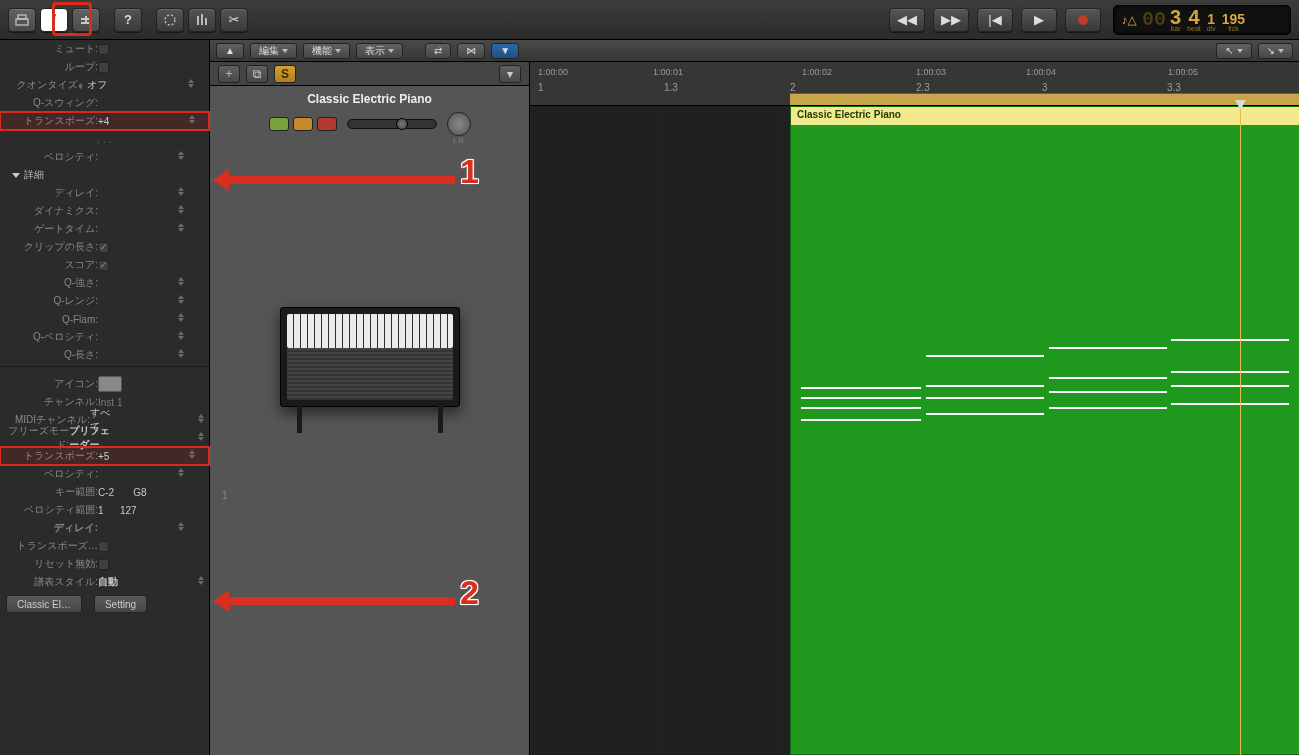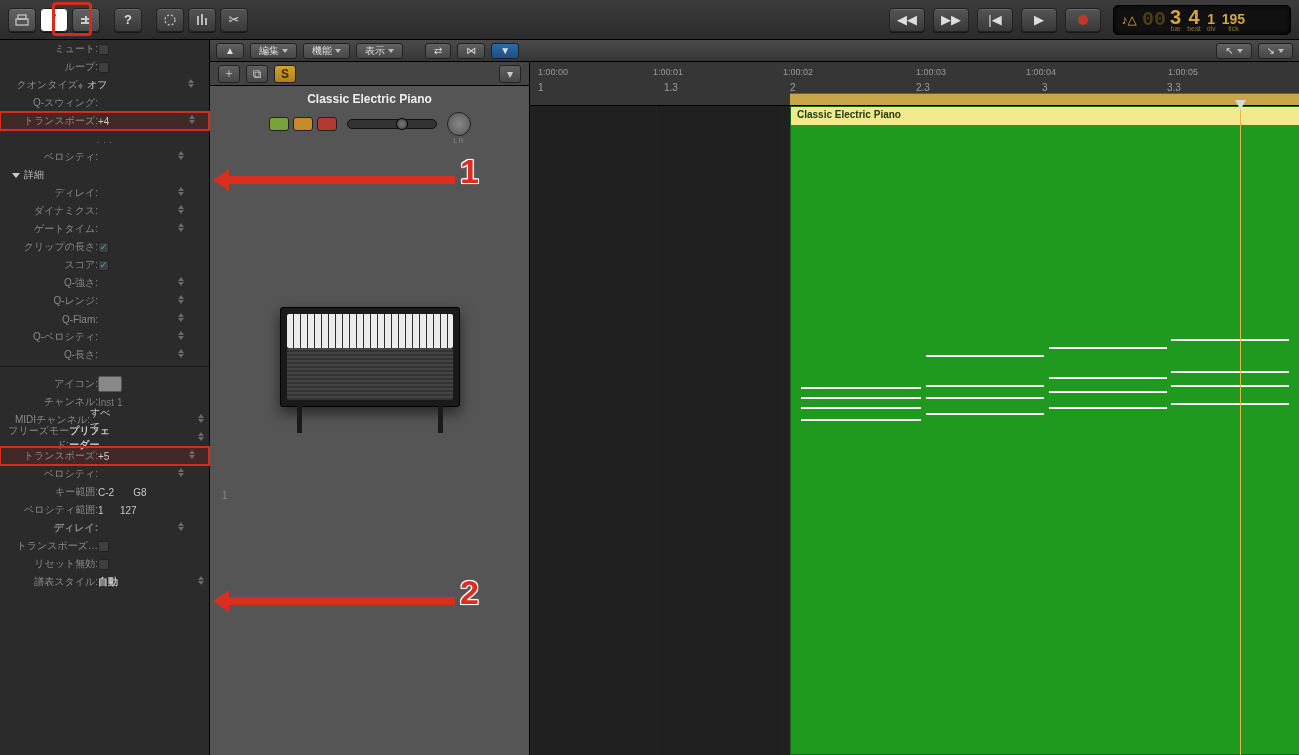--- a/index.html
+++ b/index.html
@@ -360,20 +360,24 @@
         </div>
       </div>
     <div class="insp-row">
         <div class="lbl">譜表スタイル:</div>
         <div class="val" style="font-weight:600">自動</div>
         <div class="stepper">
           <div class="st-up"></div>
           <div class="st-dn"></div>
         </div>
       </div>
+    <div style="display:flex">
+      <button class="small-btn">Classic El…</button>
+      <button class="small-btn">Setting</button>
+    </div>
   </div>
 
   <div class="editor">
     <div class="editor-bar">
       <div class="eb-btn">▲</div>
       <div class="eb-btn">
           <span>編集</span>
           <div class="dd"></div>
         </div>
       <div class="eb-btn">
@@ -421,21 +425,21 @@
             <div class="keyb-leg l"></div>
               <div class="keyb-leg r"></div>
           </div>
         </div>
       </div>
       <div class="roll">
         <div class="ruler-wrap">
           <div class="ruler-time">
             <span style="left:8px">1:00:00</span>
             <span style="left:123px">1:00:01</span>
-            <span style="left:253px">1:00:02</span>
+            <span style="left:272px">1:00:02</span>
             <span style="left:386px">1:00:03</span>
             <span style="left:496px">1:00:04</span>
             <span style="left:638px">1:00:05</span>
           </div>
           <div class="ruler-bar">
             <span class="bar-seg" style="left:8px">1</span>
             <span class="bar-seg" style="left:134px">1.3</span>
             <span class="bar-seg" style="left:260px">2</span>
             <span class="bar-seg" style="left:386px">2.3</span>
             <span class="bar-seg" style="left:512px">3</span>

